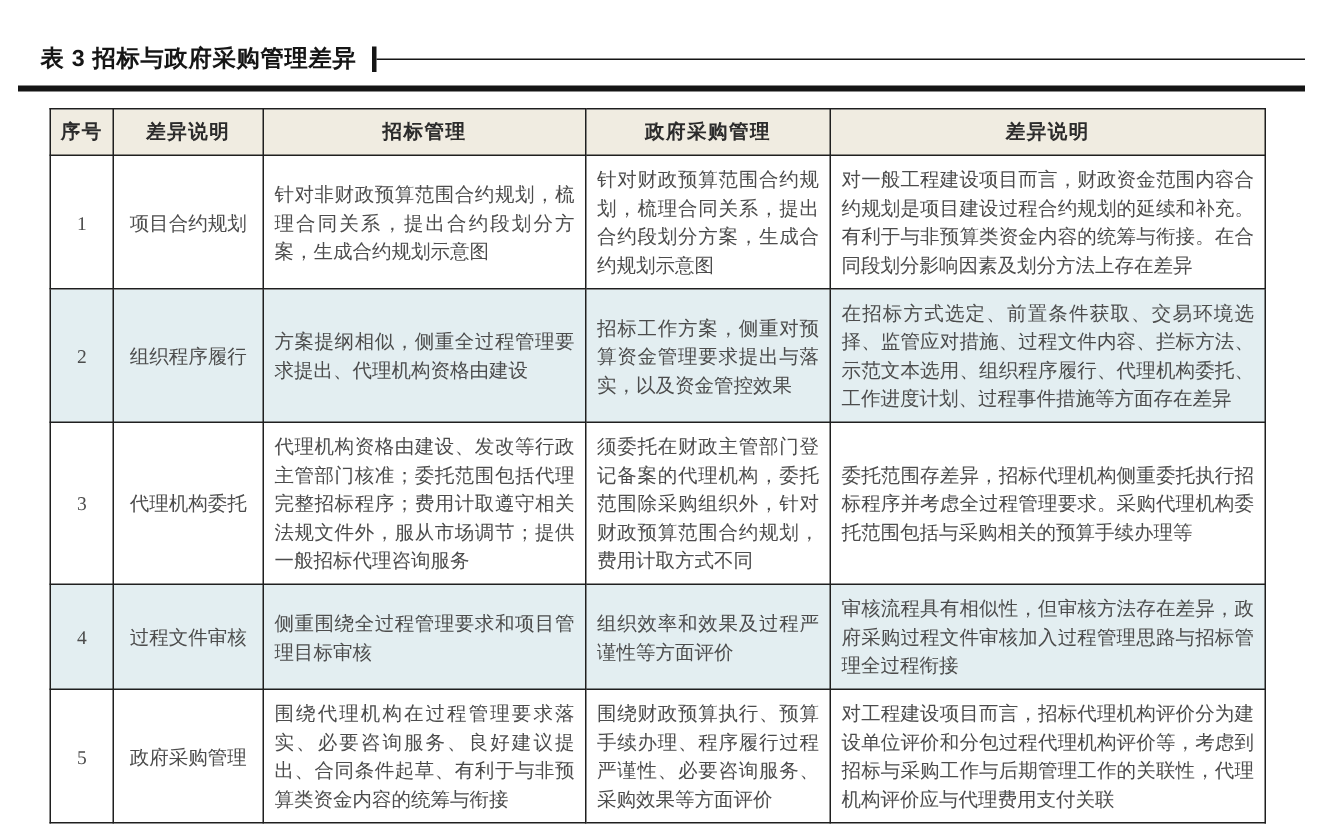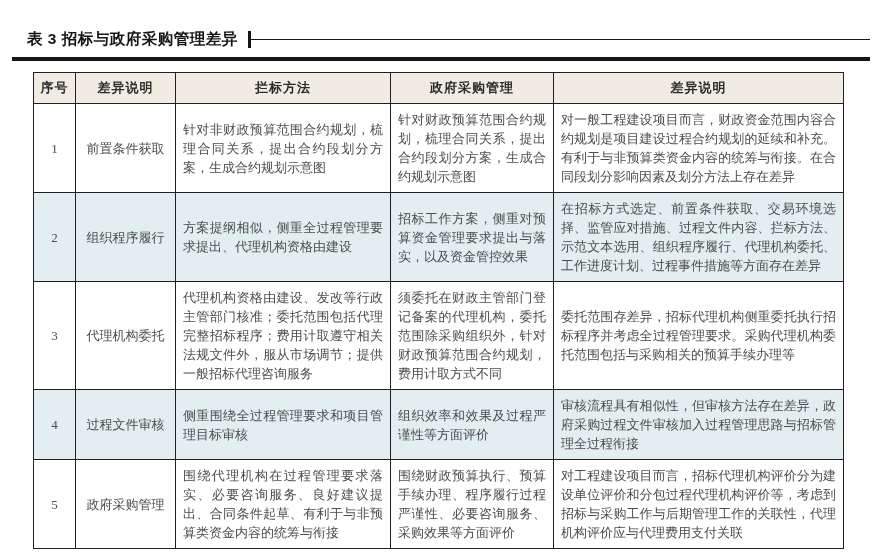--- a/index.html
+++ b/index.html
@@ -108,29 +108,29 @@
       <col style="width:42px">
       <col style="width:100px">
       <col style="width:215px">
       <col style="width:163px">
       <col style="width:290px">
     </colgroup>
     <thead>
       <tr>
         <th>序号</th>
         <th>差异说明</th>
-        <th>拦标方法</th>
+        <th>招标管理</th>
         <th>政府采购管理</th>
         <th>差异说明</th>
       </tr>
     </thead>
     <tbody>
         <tr>
           <td class="center">1</td>
-          <td class="center">前置条件获取</td>
+          <td class="center">项目合约规划</td>
           <td class="just">针对非财政预算范围合约规划，梳理合同关系，提出合约段划分方案，生成合约规划示意图</td>
           <td class="just">针对财政预算范围合约规划，梳理合同关系，提出合约段划分方案，生成合约规划示意图</td>
           <td class="just">对一般工程建设项目而言，财政资金范围内容合约规划是项目建设过程合约规划的延续和补充。有利于与非预算类资金内容的统筹与衔接。在合同段划分影响因素及划分方法上存在差异</td>
         </tr>
         <tr class="alt">
           <td class="center">2</td>
           <td class="center">组织程序履行</td>
           <td class="just">方案提纲相似，侧重全过程管理要求提出、代理机构资格由建设</td>
           <td class="just">招标工作方案，侧重对预算资金管理要求提出与落实，以及资金管控效果</td>
           <td class="just">在招标方式选定、前置条件获取、交易环境选择、监管应对措施、过程文件内容、拦标方法、示范文本选用、组织程序履行、代理机构委托、工作进度计划、过程事件措施等方面存在差异</td>

